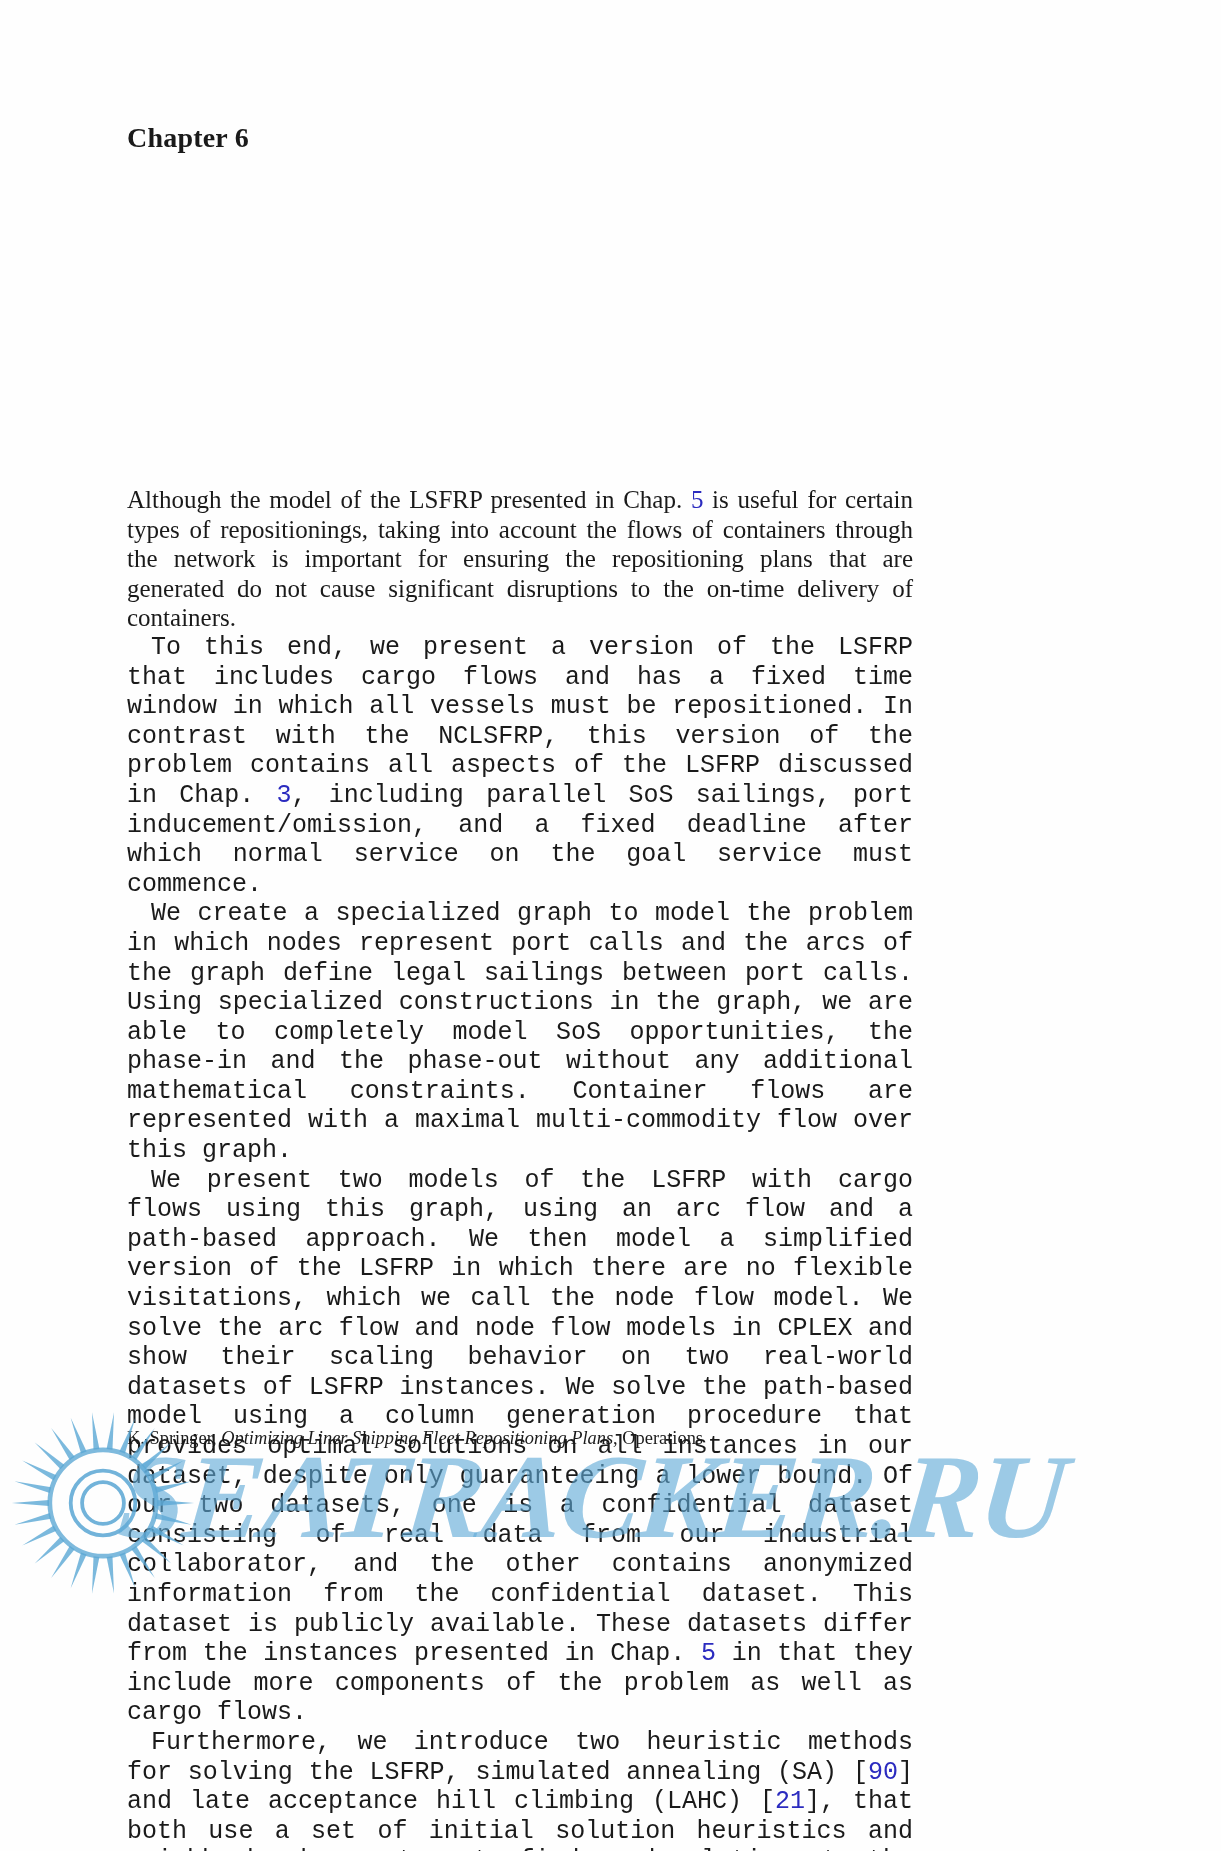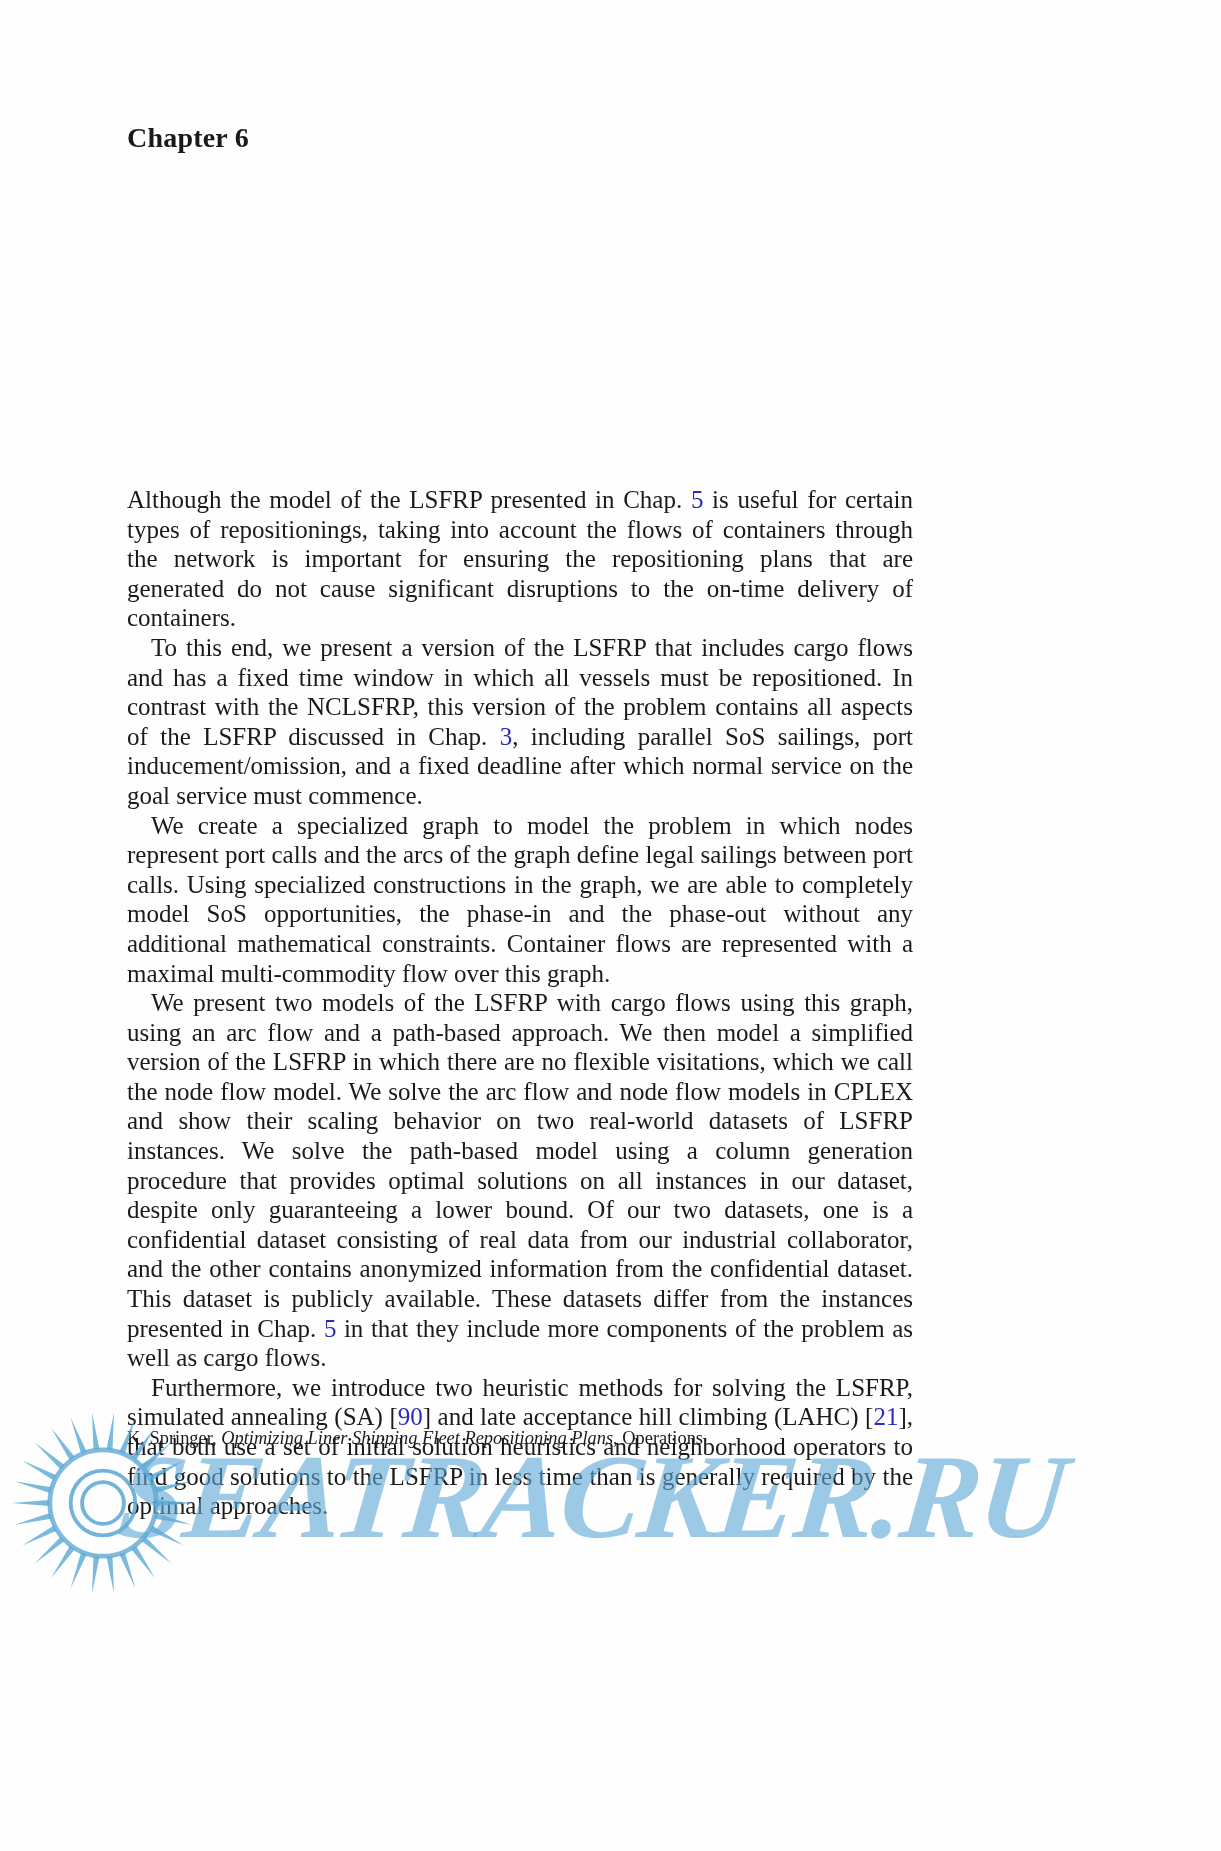--- a/index.html
+++ b/index.html
@@ -58,20 +58,21 @@
     text-align: justify;
     text-justify: inter-word;
     hyphens: none;
   }
   #body-text p {
     margin: 0;
     text-align: justify;
   }
   #body-text p.indented {
     text-indent: 24px;
+    font-family: Liberation Mono, monospace;
   }
   .link {
     color: #2b2bbf;
     text-decoration: none;
   }
 
   
   #footer {
     position: absolute;
     left: 127px;

